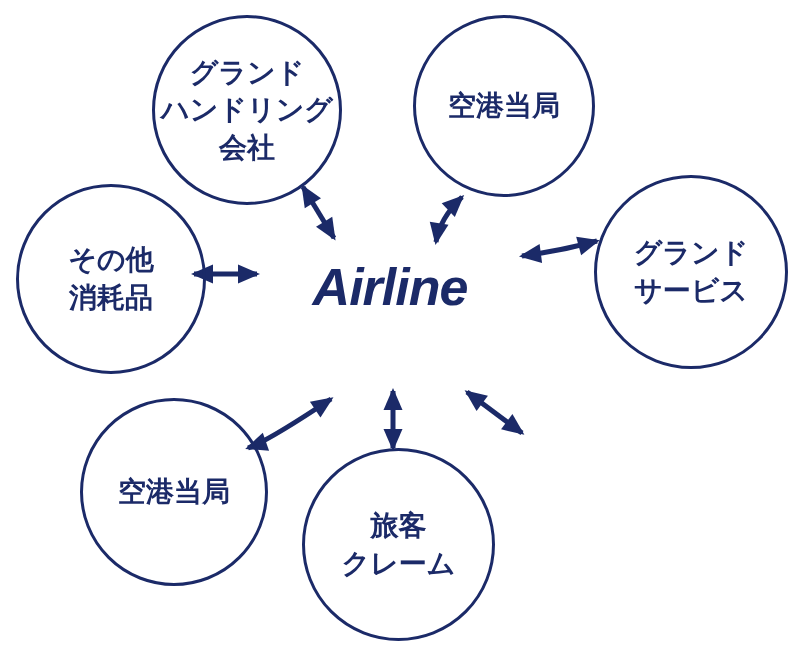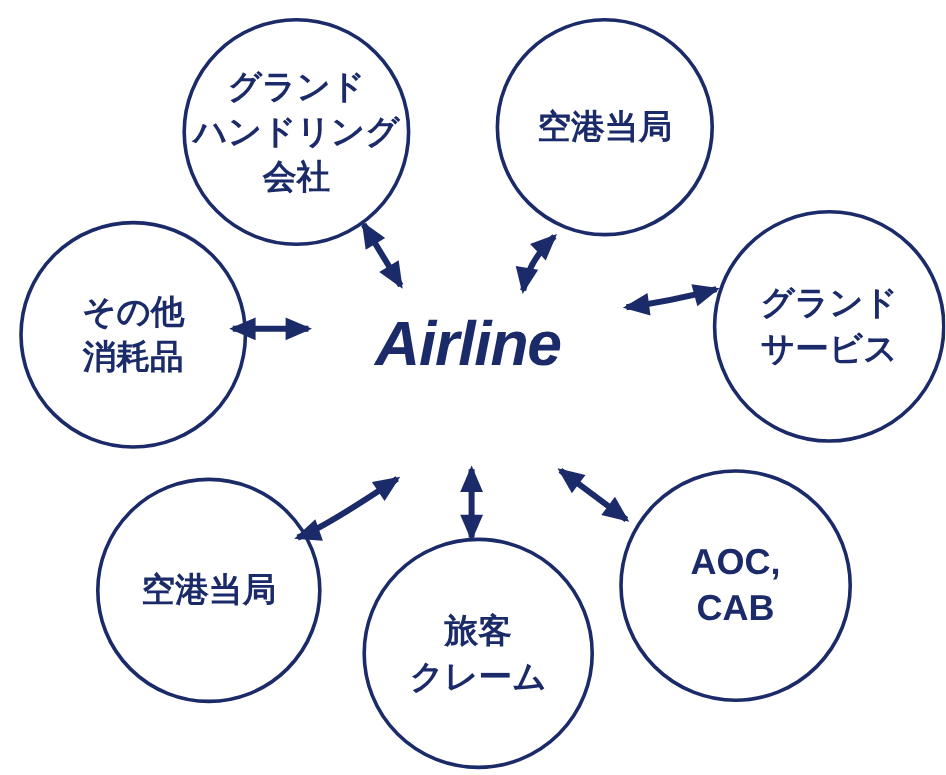--- a/index.html
+++ b/index.html
@@ -98,24 +98,20 @@
 
   <div class="node n-sales-requirements">
     <span class="label">空港当局</span>
   </div>
 
   <div class="node n-ground-service">
     <span class="label">グランド
 サービス</span>
   </div>
 
-  <div class="node n-aoc-cab">
-    <span class="label">AOC,
-CAB</span>
-  </div>
 
   <div class="node n-passenger-claims">
     <span class="label">旅客
 クレーム</span>
   </div>
 
   <div class="node n-airport-authority">
     <span class="label">空港当局</span>
   </div>
 

